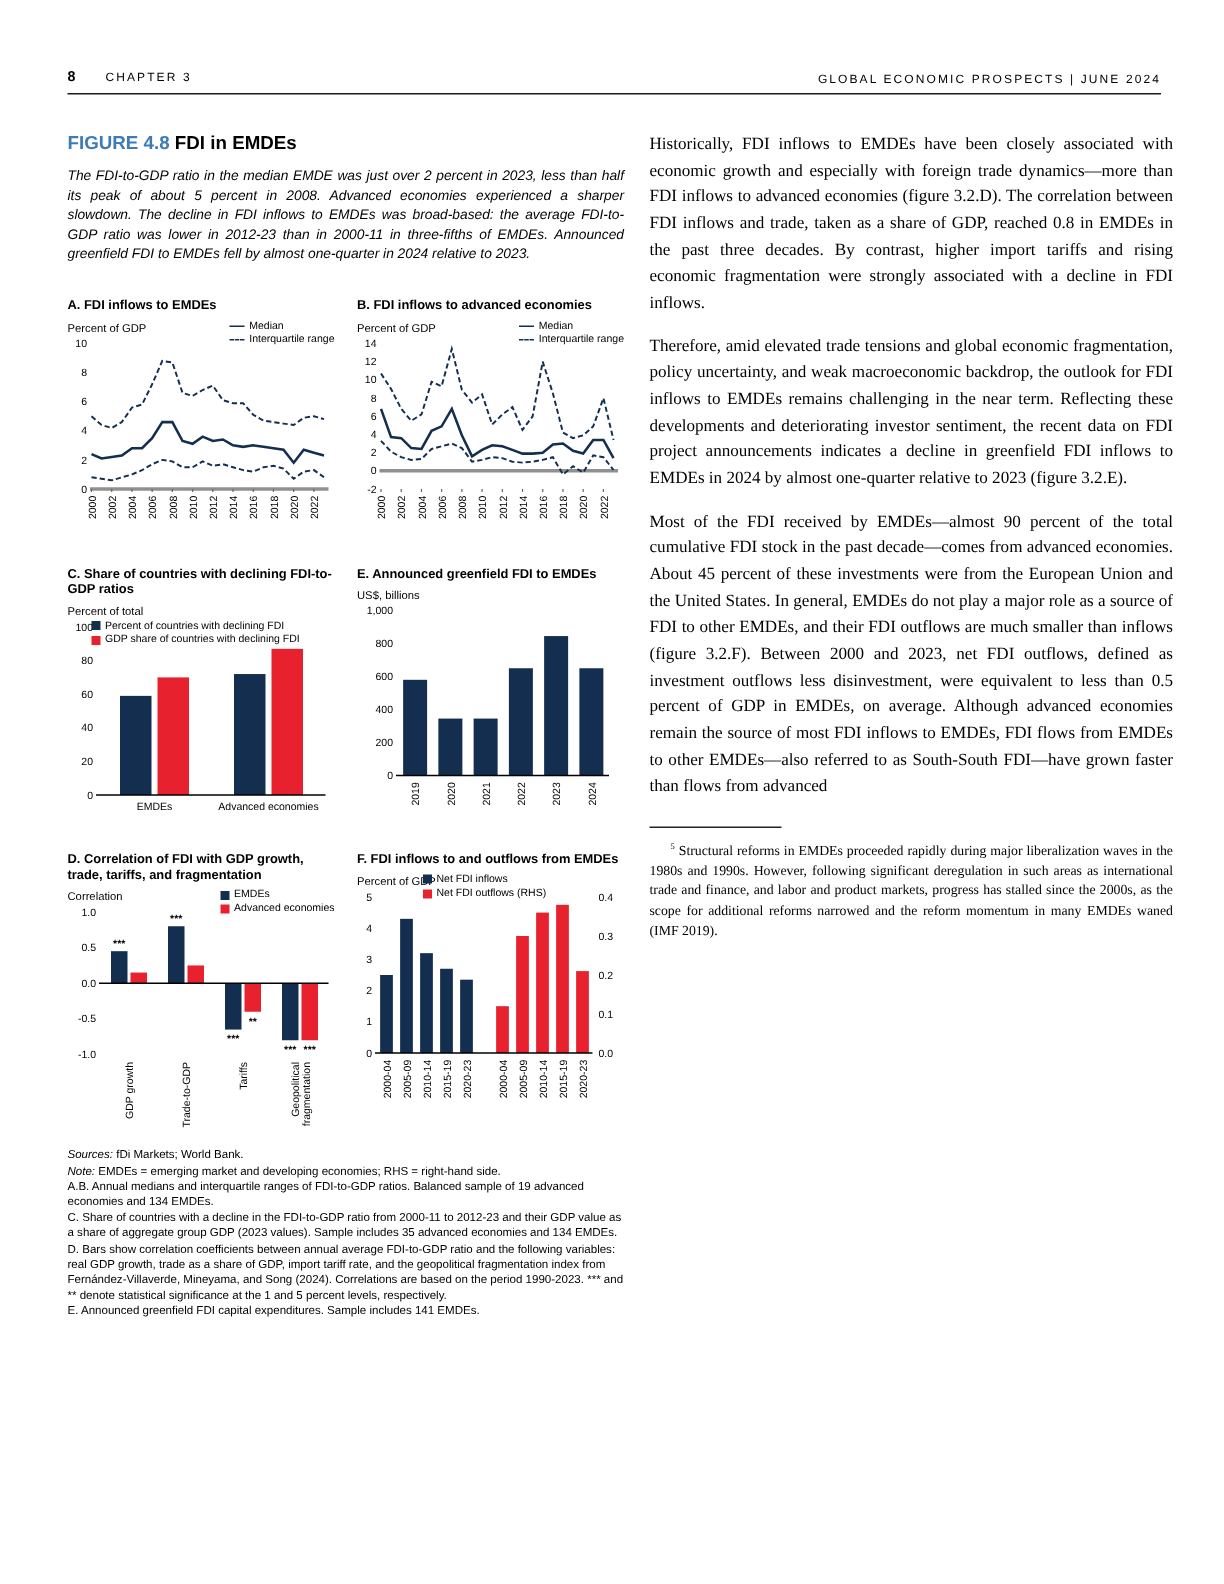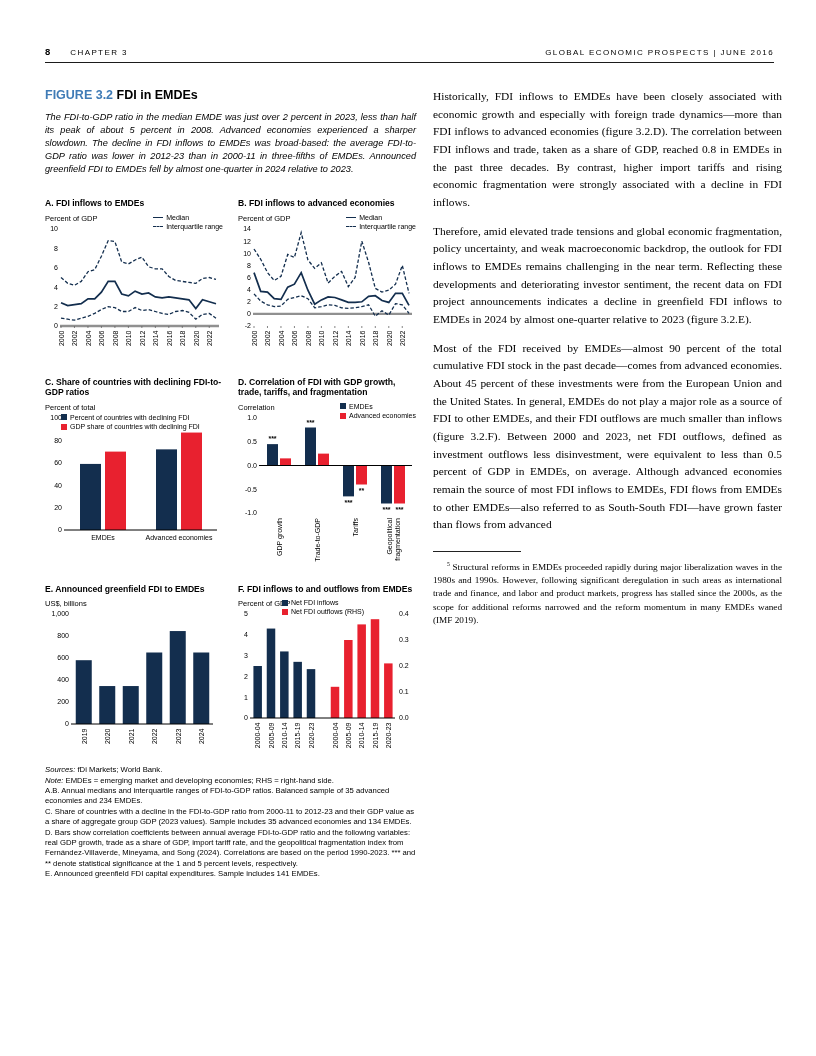--- a/index.html
+++ b/index.html
@@ -39,28 +39,28 @@
 </head>
 <body>
 
 <div class="page">
 
   <div class="header">
     <div class="header-left">
       <span class="page-number">8</span>
       <span class="header-text">CHAPTER 3</span>
     </div>
-    <span class="header-text">GLOBAL ECONOMIC PROSPECTS | JUNE 2016</span>
+    <span class="header-text">GLOBAL ECONOMIC PROSPECTS | JUNE 2024</span>
   </div>
 
   <div class="cols">
 
     <div class="left-col">
       <div class="fig-title">
-        <span class="fig-label">FIGURE 3.2</span>
+        <span class="fig-label">FIGURE 4.8</span>
         <span>FDI in EMDEs</span>
       </div>
       <div class="fig-caption">The FDI-to-GDP ratio in the median EMDE was just over 2 percent in 2023, less than half its peak of about 5 percent in 2008. Advanced economies experienced a sharper slowdown. The decline in FDI inflows to EMDEs was broad-based: the average FDI-to-GDP ratio was lower in 2012-23 than in 2000-11 in three-fifths of EMDEs. Announced greenfield FDI to EMDEs fell by almost one-quarter in 2024 relative to 2023.</div>
 
       <div class="panels">
         <div class="panel">
           <div class="panel-title">A. FDI inflows to EMDEs</div>
           <div class="panel-chart">
               <div class="unit-label">Percent of GDP</div>
               <div class="legend" style="right: 0px; top: -1px;">
@@ -191,20 +191,47 @@
                 <rect x="111" y="36.36" width="21" height="80.64" fill="#132e4e"></rect>
                 <rect x="60" y="38.6" width="21" height="78.4" fill="#e8212f"></rect>
                 <rect x="136" y="19.560000000000002" width="21" height="97.44" fill="#e8212f"></rect>
                 <line x1="19" x2="172" y1="117" y2="117" stroke="#000" stroke-width="1"></line>
                 <text x="58" y="127" text-anchor="middle" font-size="7">EMDEs</text>
                 <text x="134" y="127" text-anchor="middle" font-size="7">Advanced economies</text>
               </svg>
             </div>
         </div>
         <div class="panel">
+          <div class="panel-title">E. Announced greenfield FDI to EMDEs</div>
+          <div class="panel-chart">
+              <div class="unit-label">US$, billions</div>
+              <svg width="178" height="150">
+                <text x="24" y="117.4" text-anchor="end" font-size="7">0</text>
+                <text x="24" y="95.4" text-anchor="end" font-size="7">200</text>
+                <text x="24" y="73.4" text-anchor="end" font-size="7">400</text>
+                <text x="24" y="51.4" text-anchor="end" font-size="7">600</text>
+                <text x="24" y="29.4" text-anchor="end" font-size="7">800</text>
+                <text x="24" y="7.4" text-anchor="end" font-size="7">1,000</text>
+                <rect x="30.75" y="51.199999999999996" width="16" height="63.800000000000004" fill="#132e4e"></rect>
+                <rect x="54.25" y="77.05" width="16" height="37.95" fill="#132e4e"></rect>
+                <rect x="77.75" y="77.05" width="16" height="37.95" fill="#132e4e"></rect>
+                <rect x="101.25" y="43.5" width="16" height="71.5" fill="#132e4e"></rect>
+                <rect x="124.75" y="22.05" width="16" height="92.95" fill="#132e4e"></rect>
+                <rect x="148.25" y="43.5" width="16" height="71.5" fill="#132e4e"></rect>
+                <line x1="26" x2="168" y1="115" y2="115" stroke="#000" stroke-width="1"></line>
+                <text transform="translate(41.55 119.5) rotate(-90)" text-anchor="end" font-size="7">2019</text>
+                <text transform="translate(65.05 119.5) rotate(-90)" text-anchor="end" font-size="7">2020</text>
+                <text transform="translate(88.55 119.5) rotate(-90)" text-anchor="end" font-size="7">2021</text>
+                <text transform="translate(112.05 119.5) rotate(-90)" text-anchor="end" font-size="7">2022</text>
+                <text transform="translate(135.55 119.5) rotate(-90)" text-anchor="end" font-size="7">2023</text>
+                <text transform="translate(159.05 119.5) rotate(-90)" text-anchor="end" font-size="7">2024</text>
+              </svg>
+            </div>
+        </div>
+        <div class="panel">
           <div class="panel-title">D. Correlation of FDI with GDP growth, trade, tariffs, and fragmentation</div>
           <div class="panel-chart">
               <div class="unit-label">Correlation</div>
               <div class="legend" style="right: 0px; top: -1px;">
                 <div class="legend-item">
                   <span class="sw-sq" style="background: rgb(19, 46, 78);"></span>
                   <span>EMDEs</span>
                 </div>
                 <div class="legend-item">
                   <span class="sw-sq" style="background: rgb(232, 33, 47);"></span>
@@ -230,47 +257,20 @@
                 <rect x="118" y="52.5" width="11" height="19" fill="#e8212f"></rect>
                 <text x="123.5" y="80" text-anchor="middle" font-size="7" font-weight="bold">**</text>
                 <rect x="156" y="52.5" width="11" height="38" fill="#e8212f"></rect>
                 <text x="161.5" y="99" text-anchor="middle" font-size="7" font-weight="bold">***</text>
                 <line x1="21" x2="174" y1="52.5" y2="52.5" stroke="#000" stroke-width="1"></line>
                 <text transform="translate(43.8 105) rotate(-90)" text-anchor="end" font-size="7">GDP growth</text>
                 <text transform="translate(81.8 105) rotate(-90)" text-anchor="end" font-size="7">Trade-to-GDP</text>
                 <text transform="translate(119.8 105) rotate(-90)" text-anchor="end" font-size="7">Tariffs</text>
                 <text transform="translate(154.05 105) rotate(-90)" text-anchor="end" font-size="7">Geopolitical</text>
                 <text transform="translate(161.55 105) rotate(-90)" text-anchor="end" font-size="7">fragmentation</text>
-              </svg>
-            </div>
-        </div>
-        <div class="panel">
-          <div class="panel-title">E. Announced greenfield FDI to EMDEs</div>
-          <div class="panel-chart">
-              <div class="unit-label">US$, billions</div>
-              <svg width="178" height="150">
-                <text x="24" y="117.4" text-anchor="end" font-size="7">0</text>
-                <text x="24" y="95.4" text-anchor="end" font-size="7">200</text>
-                <text x="24" y="73.4" text-anchor="end" font-size="7">400</text>
-                <text x="24" y="51.4" text-anchor="end" font-size="7">600</text>
-                <text x="24" y="29.4" text-anchor="end" font-size="7">800</text>
-                <text x="24" y="7.4" text-anchor="end" font-size="7">1,000</text>
-                <rect x="30.75" y="51.199999999999996" width="16" height="63.800000000000004" fill="#132e4e"></rect>
-                <rect x="54.25" y="77.05" width="16" height="37.95" fill="#132e4e"></rect>
-                <rect x="77.75" y="77.05" width="16" height="37.95" fill="#132e4e"></rect>
-                <rect x="101.25" y="43.5" width="16" height="71.5" fill="#132e4e"></rect>
-                <rect x="124.75" y="22.05" width="16" height="92.95" fill="#132e4e"></rect>
-                <rect x="148.25" y="43.5" width="16" height="71.5" fill="#132e4e"></rect>
-                <line x1="26" x2="168" y1="115" y2="115" stroke="#000" stroke-width="1"></line>
-                <text transform="translate(41.55 119.5) rotate(-90)" text-anchor="end" font-size="7">2019</text>
-                <text transform="translate(65.05 119.5) rotate(-90)" text-anchor="end" font-size="7">2020</text>
-                <text transform="translate(88.55 119.5) rotate(-90)" text-anchor="end" font-size="7">2021</text>
-                <text transform="translate(112.05 119.5) rotate(-90)" text-anchor="end" font-size="7">2022</text>
-                <text transform="translate(135.55 119.5) rotate(-90)" text-anchor="end" font-size="7">2023</text>
-                <text transform="translate(159.05 119.5) rotate(-90)" text-anchor="end" font-size="7">2024</text>
               </svg>
             </div>
         </div>
         <div class="panel">
           <div class="panel-title">F. FDI inflows to and outflows from EMDEs</div>
           <div class="panel-chart">
               <div class="unit-label">Percent of GDP</div>
               <div class="legend" style="left: 44px; top: -1px;">
                 <div class="legend-item">
                   <span class="sw-sq" style="background: rgb(19, 46, 78);"></span>
@@ -315,21 +315,21 @@
                 <text transform="translate(153.13333333333335 113.5) rotate(-90)" text-anchor="end" font-size="7">2020-23</text>
                 <line x1="12" x2="157" y1="109" y2="109" stroke="#000" stroke-width="1"></line>
               </svg>
             </div>
         </div>
       </div>
 
       <div class="notes">
           <div><i>Sources:</i> fDi Markets; World Bank.</div>
           <div><i>Note:</i> EMDEs = emerging market and developing economies; RHS = right-hand side.</div>
-          <div>A.B. Annual medians and interquartile ranges of FDI-to-GDP ratios. Balanced sample of 35 advanced economies and 234 EMDEs.</div>
+          <div>A.B. Annual medians and interquartile ranges of FDI-to-GDP ratios. Balanced sample of 19 advanced economies and 134 EMDEs.</div>
           <div>C. Share of countries with a decline in the FDI-to-GDP ratio from 2000-11 to 2012-23 and their GDP value as a share of aggregate group GDP (2023 values). Sample includes 35 advanced economies and 134 EMDEs.</div>
           <div>D. Bars show correlation coefficients between annual average FDI-to-GDP ratio and the following variables: real GDP growth, trade as a share of GDP, import tariff rate, and the geopolitical fragmentation index from Fernández-Villaverde, Mineyama, and Song (2024). Correlations are based on the period 1990-2023. *** and ** denote statistical significance at the 1 and 5 percent levels, respectively.</div>
           <div>E. Announced greenfield FDI capital expenditures. Sample includes 141 EMDEs.</div>
         </div>
     </div>
 
     <div class="right-col">
       <div>
           <p class="para">Historically, FDI inflows to EMDEs have been closely associated with economic growth and especially with foreign trade dynamics—more than FDI inflows to advanced economies (figure 3.2.D). The correlation between FDI inflows and trade, taken as a share of GDP, reached 0.8 in EMDEs in the past three decades. By contrast, higher import tariffs and rising economic fragmentation were strongly associated with a decline in FDI inflows.</p>
           <p class="para">Therefore, amid elevated trade tensions and global economic fragmentation, policy uncertainty, and weak macroeconomic backdrop, the outlook for FDI inflows to EMDEs remains challenging in the near term. Reflecting these developments and deteriorating investor sentiment, the recent data on FDI project announcements indicates a decline in greenfield FDI inflows to EMDEs in 2024 by almost one-quarter relative to 2023 (figure 3.2.E).</p>

